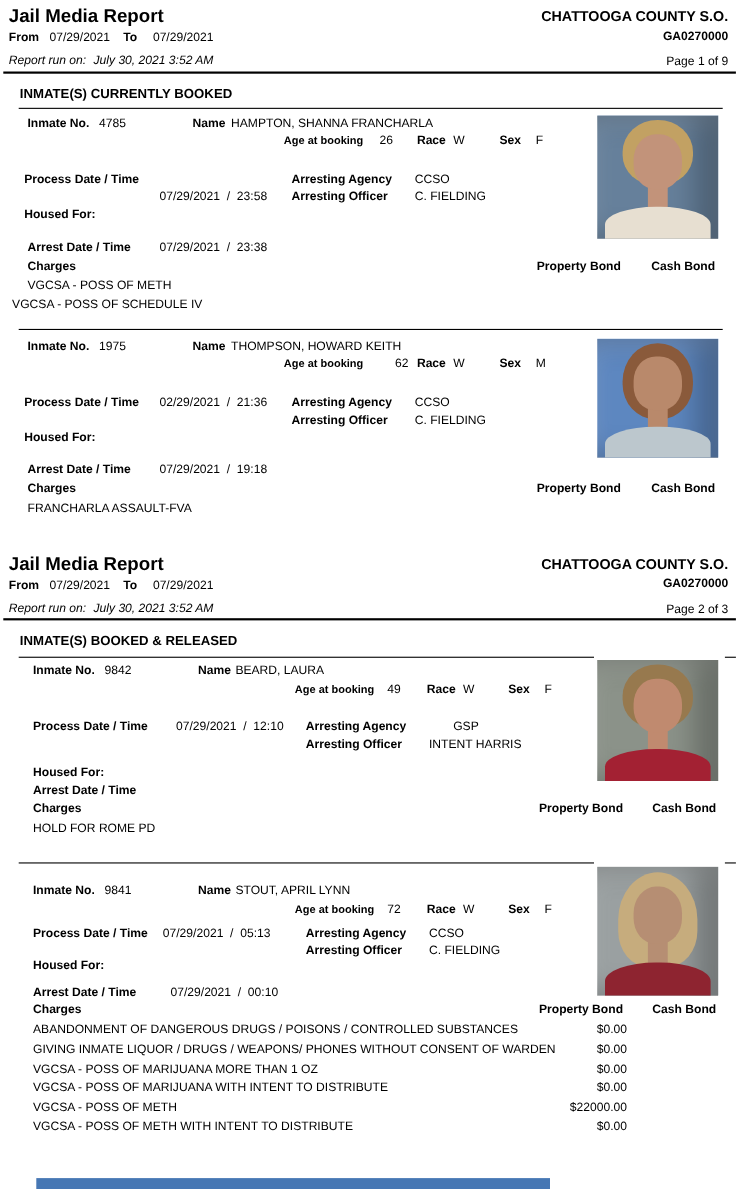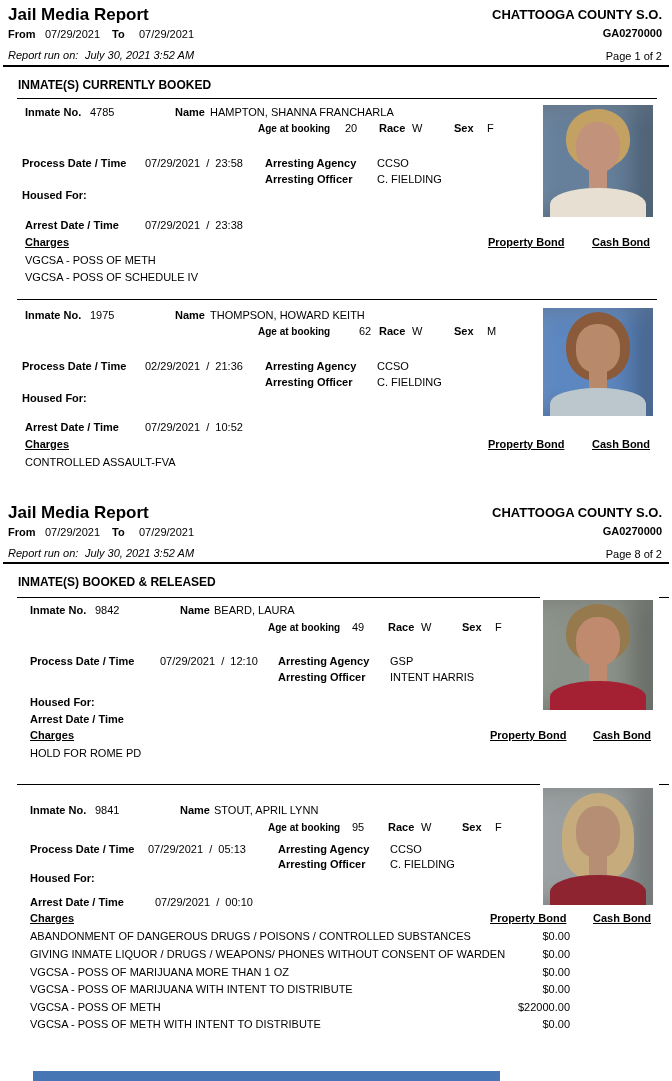--- a/index.html
+++ b/index.html
@@ -1,21 +1,21 @@
 <!DOCTYPE html>
 <html><head>
 <meta charset="utf-8">
 <style>
   html,body{margin:0;padding:0;background:#fff;}
   body{width:672px;height:1081px;position:relative;overflow:hidden;
        font-family:"Liberation Sans",sans-serif;color:#000;}
   .t{position:absolute;white-space:pre;font-size:11px;line-height:13px;}
   .b{font-weight:bold;}
   .i{font-style:italic;}
-  .u{text-decoration:underline;}
+  .u{}
   .fs17{font-size:17px;line-height:19px;}
   .fs13{font-size:13px;line-height:15px;}
   .fs12{font-size:12px;line-height:14px;}
   .fs10{font-size:10px;line-height:12px;}
   .hr{position:absolute;background:#000;}
   .amt{position:absolute;width:150px;text-align:right;font-size:11px;line-height:13px;white-space:pre;}
   .photo{position:absolute;width:110px;overflow:hidden;background:var(--bg,#888);
          box-shadow:inset -20px 0 28px rgba(0,0,0,.28), inset 0 10px 18px rgba(255,255,255,.12);}
   .ph-hair{position:absolute;left:21%;top:4%;width:58%;height:52%;background:var(--hair,#a98);
            border-radius:50% 50% 46% 46%;}
@@ -31,49 +31,49 @@
 
 <span class="t b fs17" style="left:8px;top:5px">Jail Media Report</span>
 <span class="t b fs13" style="right:10px;top:7px">CHATTOOGA COUNTY S.O.</span>
 <span class="t b" style="left:8px;top:28px">From</span>
 <span class="t" style="left:45px;top:28px">07/29/2021</span>
 <span class="t b" style="left:112px;top:28px">To</span>
 <span class="t" style="left:139px;top:28px">07/29/2021</span>
 <span class="t b" style="right:10px;top:27px">GA0270000</span>
 <span class="t i" style="left:8px;top:49px">Report run on:</span>
 <span class="t i" style="left:85px;top:49px">July 30, 2021 3:52 AM</span>
-<span class="t" style="right:10px;top:50px">Page 1 of 2</span>
+<span class="t" style="right:10px;top:50px">Page 1 of 9</span>
 <div class="hr" style="top:65px;left:3px;width:666px;height:2px"></div>
 <span class="t b fs12" style="left:18px;top:78px">INMATE(S) CURRENTLY BOOKED</span>
 <div class="hr" style="top:98px;left:17px;width:640px;height:1px"></div>
 
 <span class="t b" style="left:25px;top:106px">Inmate No.</span>
 <span class="t" style="left:90px;top:106px">4785</span>
 <span class="t b" style="left:175px;top:106px">Name</span>
 <span class="t" style="left:210px;top:106px">HAMPTON, SHANNA FRANCHARLA</span>
 <span class="t b fs10" style="left:258px;top:123px">Age at booking</span>
-<span class="t" style="left:345px;top:122px">20</span>
+<span class="t" style="left:345px;top:122px">26</span>
 <span class="t b" style="left:379px;top:122px">Race</span>
 <span class="t" style="left:412px;top:122px">W</span>
 <span class="t b" style="left:454px;top:122px">Sex</span>
 <span class="t" style="left:487px;top:122px">F</span>
 <span class="t b" style="left:22px;top:157px">Process Date / Time</span>
-<span class="t" style="left:145px;top:157px">07/29/2021  /  23:58</span>
+<span class="t" style="left:145px;top:173px">07/29/2021  /  23:58</span>
 <span class="t b" style="left:265px;top:157px">Arresting Agency</span>
 <span class="t" style="left:377px;top:157px">CCSO</span>
 <span class="t b" style="left:265px;top:173px">Arresting Officer</span>
 <span class="t" style="left:377px;top:173px">C. FIELDING</span>
 <span class="t b" style="left:22px;top:189px">Housed For:</span>
 <span class="t b" style="left:25px;top:219px">Arrest Date / Time</span>
 <span class="t" style="left:145px;top:219px">07/29/2021  /  23:38</span>
 <span class="t b u" style="left:25px;top:236px">Charges</span>
 <span class="t b u" style="left:488px;top:236px">Property Bond</span>
 <span class="t b u" style="left:592px;top:236px">Cash Bond</span>
 <span class="t" style="left:25px;top:254px">VGCSA - POSS OF METH</span>
-<span class="t" style="left:25px;top:271px">VGCSA - POSS OF SCHEDULE IV</span>
+<span class="t" style="left:11px;top:271px">VGCSA - POSS OF SCHEDULE IV</span>
 <div class="photo" style="left: 543px; top: 105px; height: 112px; --bg: #66809b; --hair: #c2a163; --skin: #c2937a; --top: #e7dfd1;" title="mugshot of blonde woman, hair in bun, blue-grey background">
   <div class="ph-hair"></div>
   <div class="ph-neck"></div>
   <div class="ph-face"></div>
   <div class="ph-torso"></div>
 </div>
 
 <div class="hr" style="top:299px;left:17px;width:640px;height:1px"></div>
 
 <span class="t b" style="left:25px;top:309px">Inmate No.</span>
@@ -87,61 +87,61 @@
 <span class="t b" style="left:454px;top:325px">Sex</span>
 <span class="t" style="left:487px;top:325px">M</span>
 <span class="t b" style="left:22px;top:360px">Process Date / Time</span>
 <span class="t" style="left:145px;top:360px">02/29/2021  /  21:36</span>
 <span class="t b" style="left:265px;top:360px">Arresting Agency</span>
 <span class="t" style="left:377px;top:360px">CCSO</span>
 <span class="t b" style="left:265px;top:376px">Arresting Officer</span>
 <span class="t" style="left:377px;top:376px">C. FIELDING</span>
 <span class="t b" style="left:22px;top:392px">Housed For:</span>
 <span class="t b" style="left:25px;top:421px">Arrest Date / Time</span>
-<span class="t" style="left:145px;top:421px">07/29/2021  /  10:52</span>
+<span class="t" style="left:145px;top:421px">07/29/2021  /  19:18</span>
 <span class="t b u" style="left:25px;top:438px">Charges</span>
 <span class="t b u" style="left:488px;top:438px">Property Bond</span>
 <span class="t b u" style="left:592px;top:438px">Cash Bond</span>
-<span class="t" style="left:25px;top:456px">CONTROLLED ASSAULT-FVA</span>
+<span class="t" style="left:25px;top:456px">FRANCHARLA ASSAULT-FVA</span>
 <div class="photo" style="left: 543px; top: 308px; height: 108px; --bg: #5d87c0; --hair: #8a5a3b; --skin: #b9896b; --top: #bcc7cd;" title="mugshot of man with long auburn hair and beard, blue background">
   <div class="ph-hair" style="height:64%"></div>
   <div class="ph-neck"></div>
   <div class="ph-face"></div>
   <div class="ph-torso"></div>
 </div>
 
 <span class="t b fs17" style="left:8px;top:503px">Jail Media Report</span>
 <span class="t b fs13" style="right:10px;top:505px">CHATTOOGA COUNTY S.O.</span>
 <span class="t b" style="left:8px;top:526px">From</span>
 <span class="t" style="left:45px;top:526px">07/29/2021</span>
 <span class="t b" style="left:112px;top:526px">To</span>
 <span class="t" style="left:139px;top:526px">07/29/2021</span>
 <span class="t b" style="right:10px;top:525px">GA0270000</span>
 <span class="t i" style="left:8px;top:547px">Report run on:</span>
 <span class="t i" style="left:85px;top:547px">July 30, 2021 3:52 AM</span>
-<span class="t" style="right:10px;top:548px">Page 8 of 2</span>
+<span class="t" style="right:10px;top:548px">Page 2 of 3</span>
 <div class="hr" style="top:562px;left:3px;width:666px;height:2px"></div>
 <span class="t b fs12" style="left:18px;top:575px">INMATE(S) BOOKED &amp; RELEASED</span>
 <div class="hr" style="top:597px;left:17px;width:523px;height:1px"></div>
 <div class="hr" style="top:597px;left:659px;width:10px;height:1px"></div>
 
 <span class="t b" style="left:30px;top:604px">Inmate No.</span>
 <span class="t" style="left:95px;top:604px">9842</span>
 <span class="t b" style="left:180px;top:604px">Name</span>
 <span class="t" style="left:214px;top:604px">BEARD, LAURA</span>
 <span class="t b fs10" style="left:268px;top:622px">Age at booking</span>
 <span class="t" style="left:352px;top:621px">49</span>
 <span class="t b" style="left:388px;top:621px">Race</span>
 <span class="t" style="left:421px;top:621px">W</span>
 <span class="t b" style="left:462px;top:621px">Sex</span>
 <span class="t" style="left:495px;top:621px">F</span>
 <span class="t b" style="left:30px;top:655px">Process Date / Time</span>
 <span class="t" style="left:160px;top:655px">07/29/2021  /  12:10</span>
 <span class="t b" style="left:278px;top:655px">Arresting Agency</span>
-<span class="t" style="left:390px;top:655px">GSP</span>
+<span class="t" style="left:412px;top:655px">GSP</span>
 <span class="t b" style="left:278px;top:671px">Arresting Officer</span>
 <span class="t" style="left:390px;top:671px">INTENT HARRIS</span>
 <span class="t b" style="left:30px;top:696px">Housed For:</span>
 <span class="t b" style="left:30px;top:713px">Arrest Date / Time</span>
 <span class="t" style="left:160px;top:713px"></span>
 <span class="t b u" style="left:30px;top:729px">Charges</span>
 <span class="t b u" style="left:490px;top:729px">Property Bond</span>
 <span class="t b u" style="left:593px;top:729px">Cash Bond</span>
 <span class="t" style="left:30px;top:747px">HOLD FOR ROME PD</span>
 <div class="photo" style="left: 543px; top: 600px; height: 110px; --bg: #8b9289; --hair: #97794e; --skin: #c08a6f; --top: #a32133;" title="mugshot of woman with dark blonde hair, red top, grey-green background">
@@ -152,21 +152,21 @@
 </div>
 
 <div class="hr" style="top:784px;left:17px;width:523px;height:1px"></div>
 <div class="hr" style="top:784px;left:659px;width:10px;height:1px"></div>
 
 <span class="t b" style="left:30px;top:804px">Inmate No.</span>
 <span class="t" style="left:95px;top:804px">9841</span>
 <span class="t b" style="left:180px;top:804px">Name</span>
 <span class="t" style="left:214px;top:804px">STOUT, APRIL LYNN</span>
 <span class="t b fs10" style="left:268px;top:822px">Age at booking</span>
-<span class="t" style="left:352px;top:821px">95</span>
+<span class="t" style="left:352px;top:821px">72</span>
 <span class="t b" style="left:388px;top:821px">Race</span>
 <span class="t" style="left:421px;top:821px">W</span>
 <span class="t b" style="left:462px;top:821px">Sex</span>
 <span class="t" style="left:495px;top:821px">F</span>
 <span class="t b" style="left:30px;top:843px">Process Date / Time</span>
 <span class="t" style="left:148px;top:843px">07/29/2021  /  05:13</span>
 <span class="t b" style="left:278px;top:843px">Arresting Agency</span>
 <span class="t" style="left:390px;top:843px">CCSO</span>
 <span class="t b" style="left:278px;top:858px">Arresting Officer</span>
 <span class="t" style="left:390px;top:858px">C. FIELDING</span>

